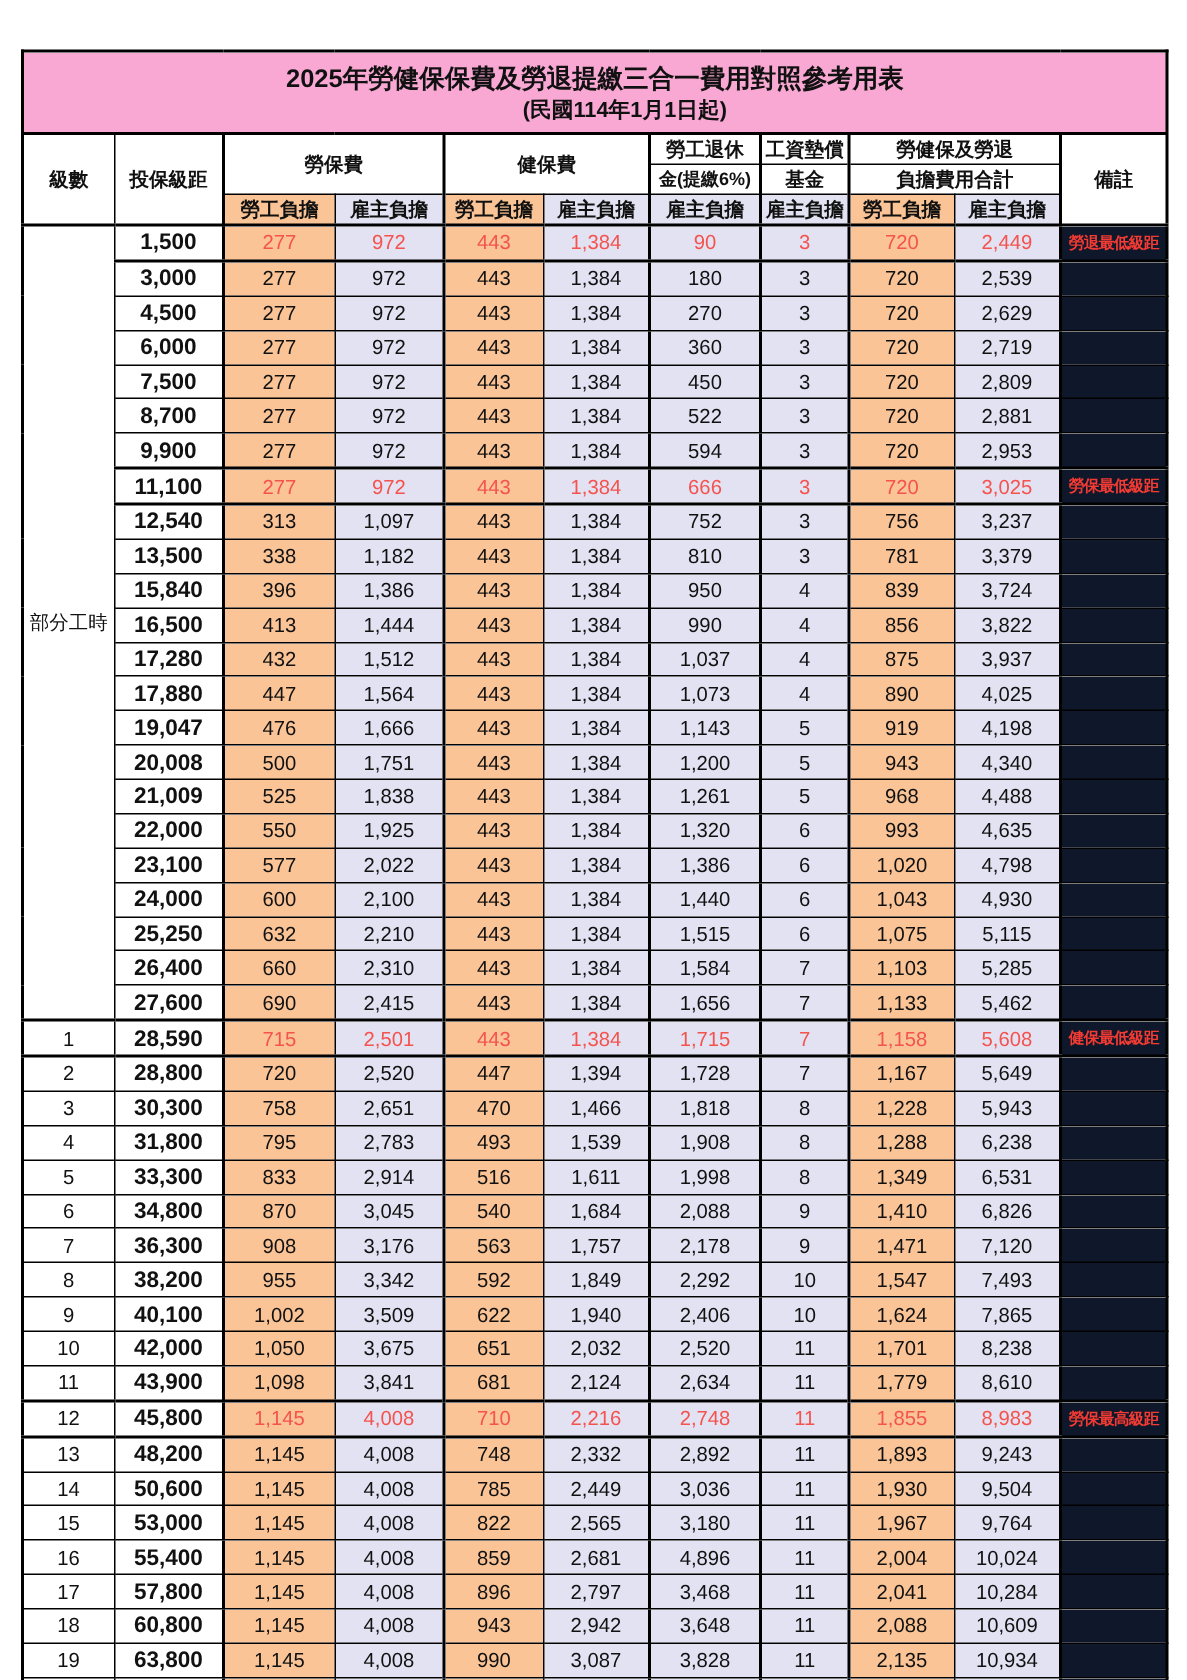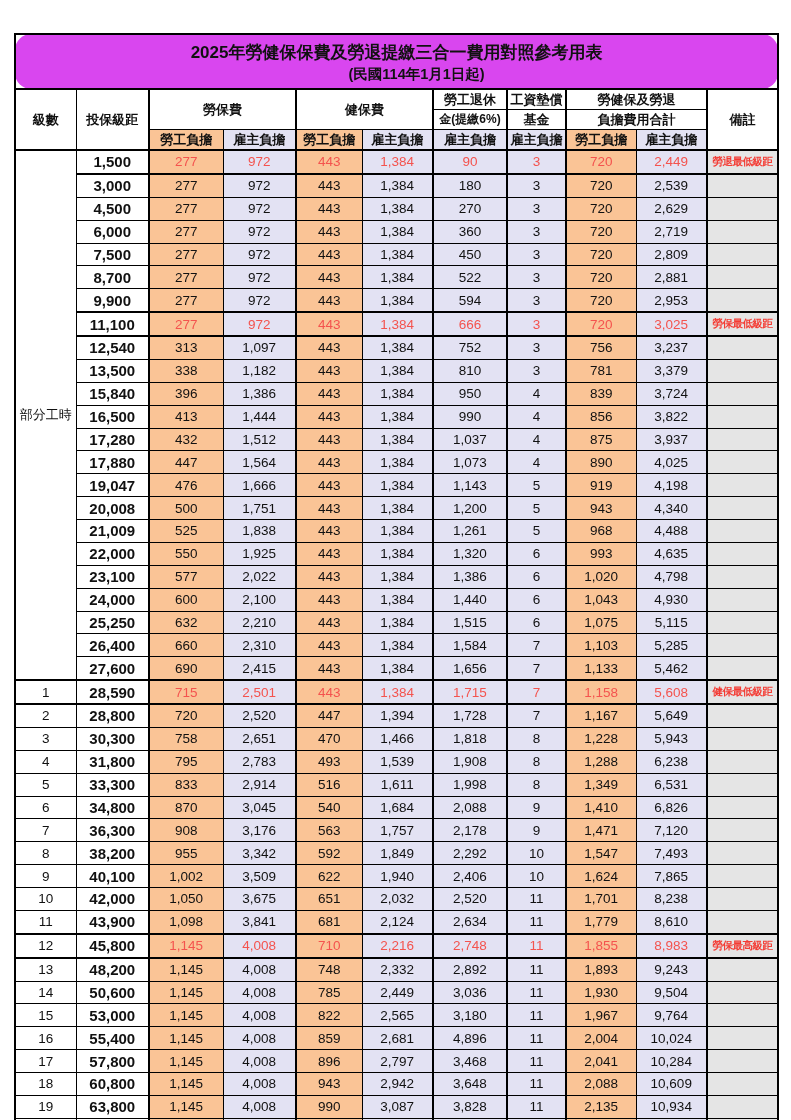--- a/index.html
+++ b/index.html
@@ -16,40 +16,40 @@
     color:#111;
   }
   .sheet{position:absolute;left:14px;top:33px;}
   table{border-collapse:collapse;table-layout:fixed;width:763px;border:2.5px solid var(--bd);}
   th,td{
     border:1px solid var(--bd);
     text-align:center;vertical-align:middle;
     padding:0;overflow:hidden;white-space:nowrap;
   }
   
-  .title-cell{border-bottom:2px solid var(--bd);height:53px;background:#d946ef;border-radius:16px;}
+  .title-cell{border-bottom:2px solid var(--bd);height:53px;background:#f9a8d4;}
   .title-line{font-size:17px;font-weight:bold;line-height:1.55;}
   .subtitle-line{font-size:14.5px;font-weight:bold;line-height:1.2;padding-left:40px;}
   
   thead th{font-weight:bold;background:#fff;font-size:13px;}
   .hr1 th,.hr2 th{height:19px;}
   .small-h{font-size:12px;}
   .subhdr th{height:19px;font-size:13px;border-bottom:2px solid var(--bd);}
   .subhdr .emp{background:var(--emp-bg);}
   .subhdr .er{background:var(--er-bg);margin-left:29px;}
   
   .gb{border-left:2px solid var(--bd);}
   
   tbody td{height:21.88px;font-size:13.5px;}
   td.pt{background:#fff;font-size:13px;}
   td.lvl{background:#fff;font-size:13.5px;}
   td.bracket{background:#fff;font-size:15px;font-weight:bold;}
   td.val.emp{background:var(--emp-bg);}
   td.val.er{background:var(--er-bg);}
-  td.remark{background:#e5e5e5;font-size:10.5px;font-weight:bold;color:var(--red-remark);letter-spacing:-0.5px;margin-top:36px;}
+  td.remark{background:#0f172a;font-size:10.5px;font-weight:bold;color:var(--red-remark);letter-spacing:-0.5px;margin-top:36px;}
   tr.hl td{border-top:2px solid var(--bd);border-bottom:2px solid var(--bd);}
   tr.hl td.val{color:var(--red);}
 </style>
 </head>
 <body>
 
 <div class="sheet">
   <table>
     <colgroup>
       <col style="width:61px">

